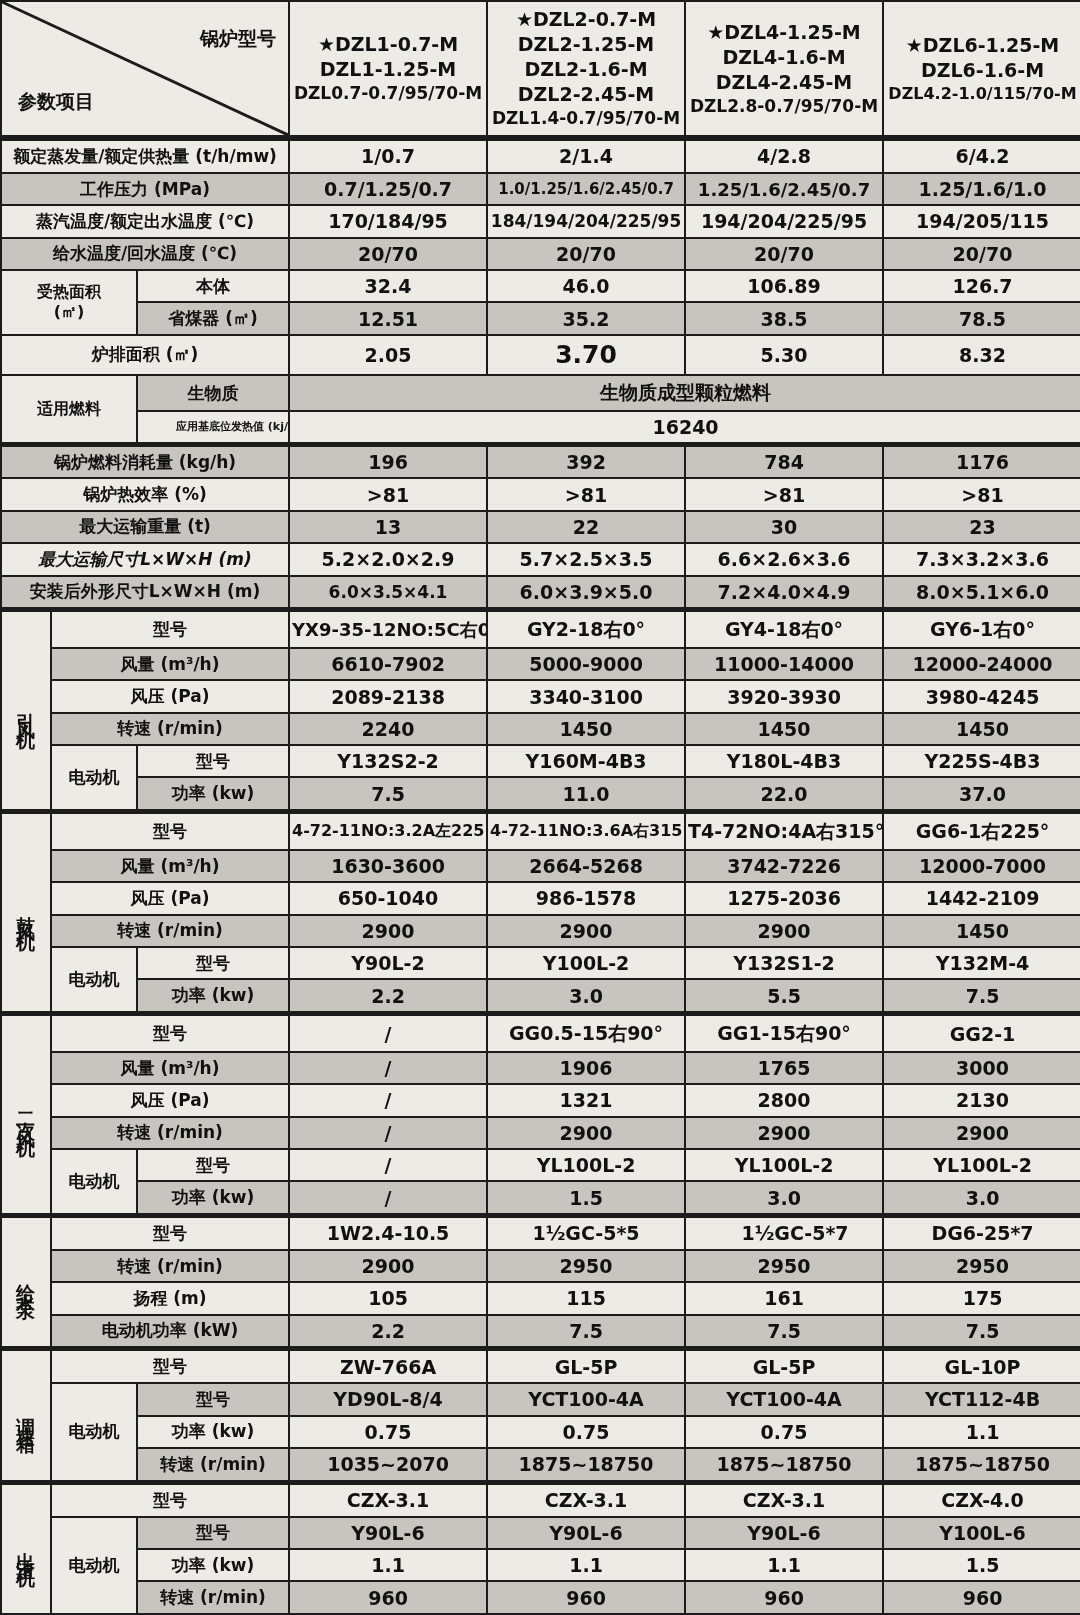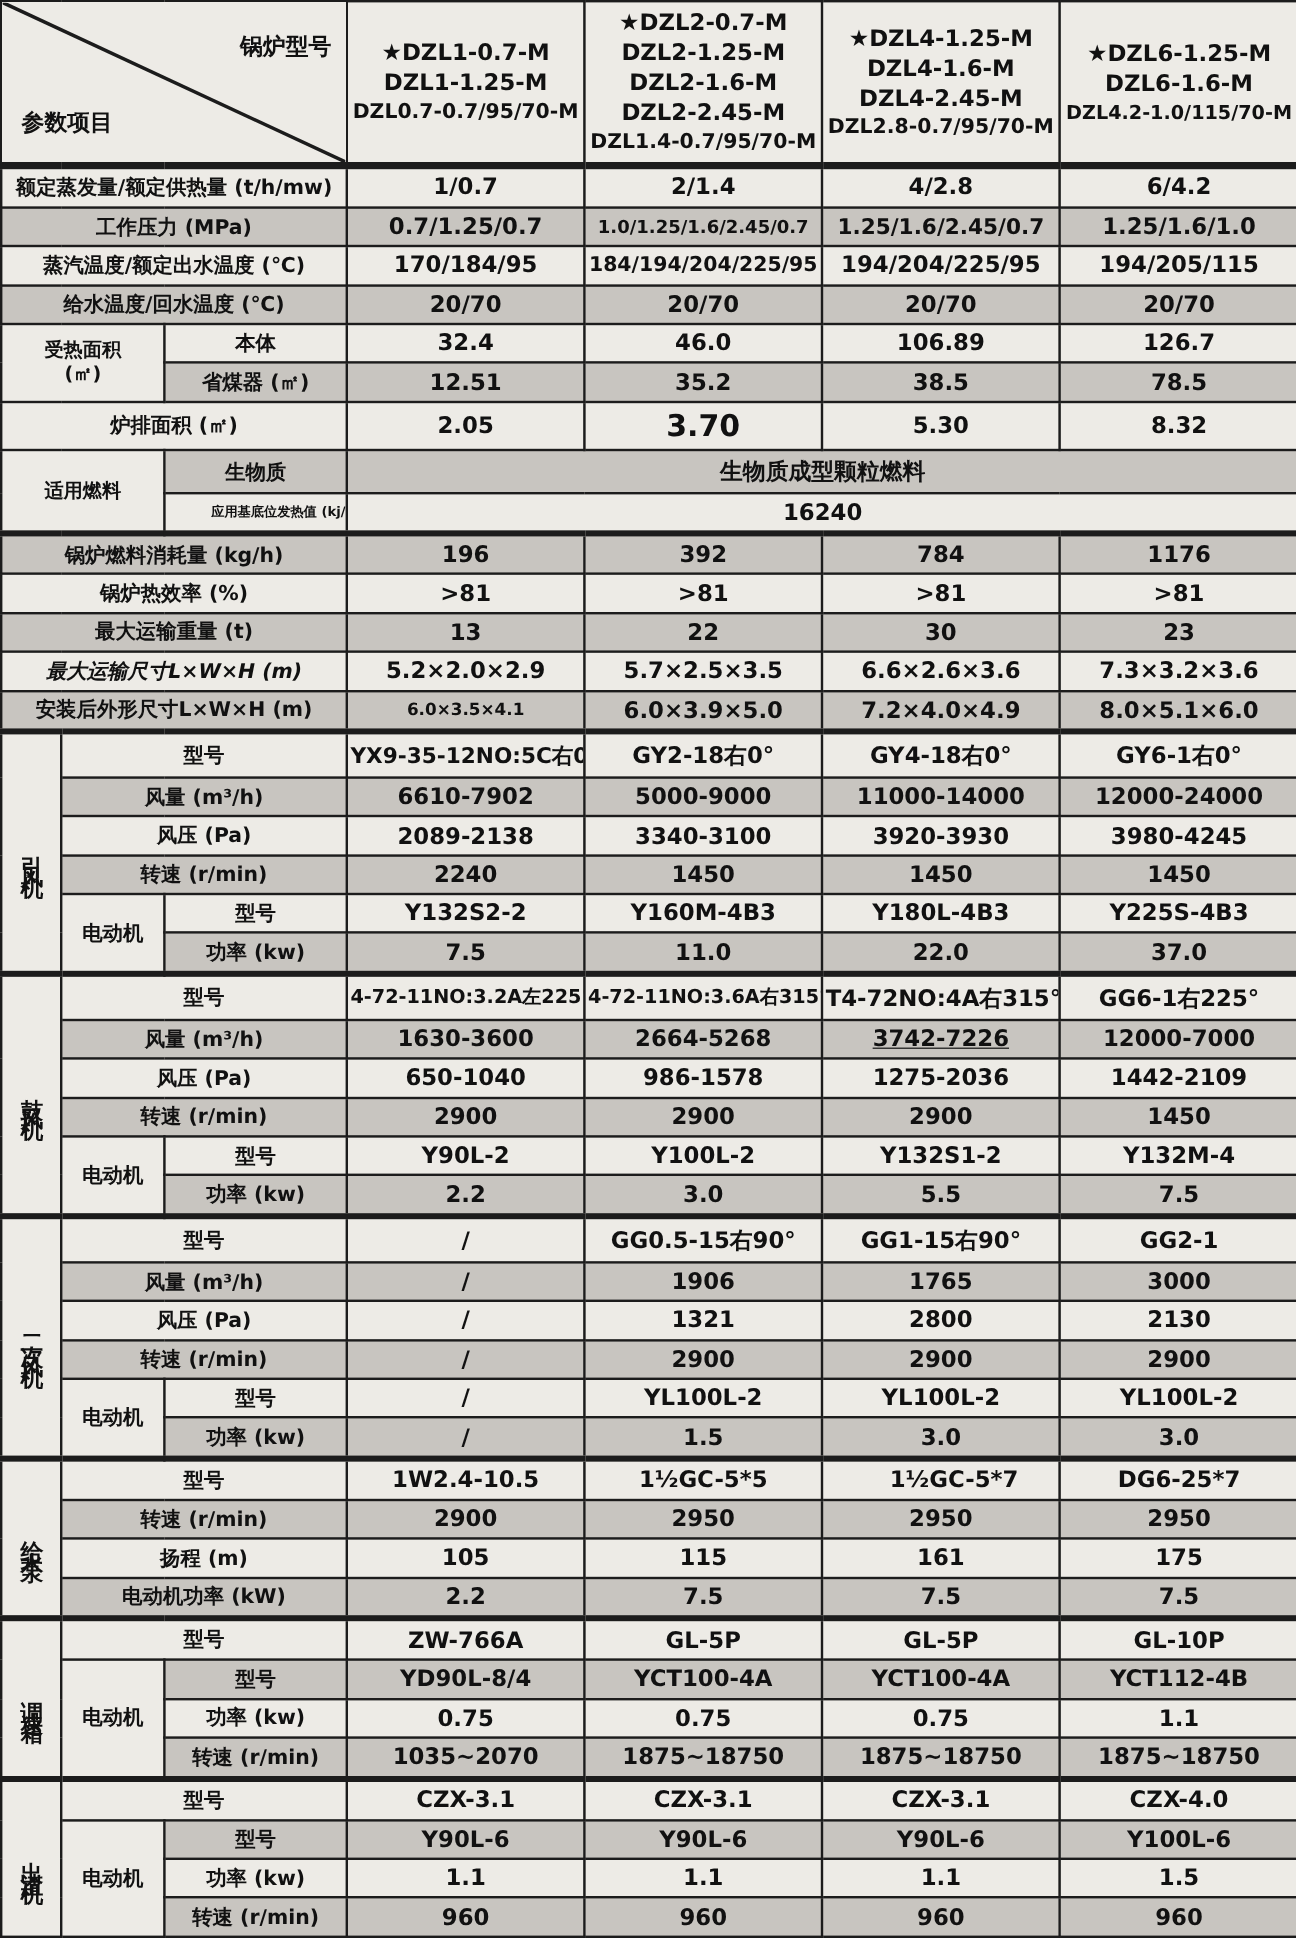--- a/index.html
+++ b/index.html
@@ -162,21 +162,21 @@
       </tr>
       <tr>
         <td colspan="3" style="font-size: 17px; font-style: italic;">最大运输尺寸L×W×H (m)</td>
         <td style="font-size: 19px;">5.2×2.0×2.9</td>
         <td style="font-size: 19px;">5.7×2.5×3.5</td>
         <td style="font-size: 19px;">6.6×2.6×3.6</td>
         <td style="font-size: 19px;">7.3×3.2×3.6</td>
       </tr>
       <tr class="shade">
         <td colspan="3" style="font-size: 17px;">安装后外形尺寸L×W×H (m)</td>
-        <td style="font-size: 14px;">6.0×3.5×4.1</td>
+        <td style="font-size: 17px;">6.0×3.5×4.1</td>
         <td style="font-size: 19px;">6.0×3.9×5.0</td>
         <td style="font-size: 19px;">7.2×4.0×4.9</td>
         <td style="font-size: 19px;">8.0×5.1×6.0</td>
       </tr>
       <tr class="sec">
         <td colspan="1" rowspan="6" class="gcell">
           <div class="vtext">引风机</div>
         </td>
         <td colspan="2" style="font-size: 17px;">型号</td>
         <td style="font-size: 18px;">YX9-35-12NO:5C右0°</td>
@@ -227,21 +227,21 @@
         <td colspan="2" style="font-size: 17px;">型号</td>
         <td style="font-size: 16px;">4-72-11NO:3.2A左225°</td>
         <td style="font-size: 16px;">4-72-11NO:3.6A右315°</td>
         <td style="font-size: 19px;">T4-72NO:4A右315°</td>
         <td style="font-size: 19px;">GG6-1右225°</td>
       </tr>
       <tr class="shade">
         <td colspan="2" style="font-size: 17px;">风量 (m³/h)</td>
         <td style="font-size: 19px;">1630-3600</td>
         <td style="font-size: 19px;">2664-5268</td>
-        <td style="font-size: 19px; text-decoration: underline;">3742-7226</td>
+        <td style="font-size: 19px;">3742-7226</td>
         <td style="font-size: 19px;">12000-7000</td>
       </tr>
       <tr>
         <td colspan="2" style="font-size: 17px;">风压 (Pa)</td>
         <td style="font-size: 19px;">650-1040</td>
         <td style="font-size: 19px;">986-1578</td>
         <td style="font-size: 19px;">1275-2036</td>
         <td style="font-size: 19px;">1442-2109</td>
       </tr>
       <tr class="shade">

